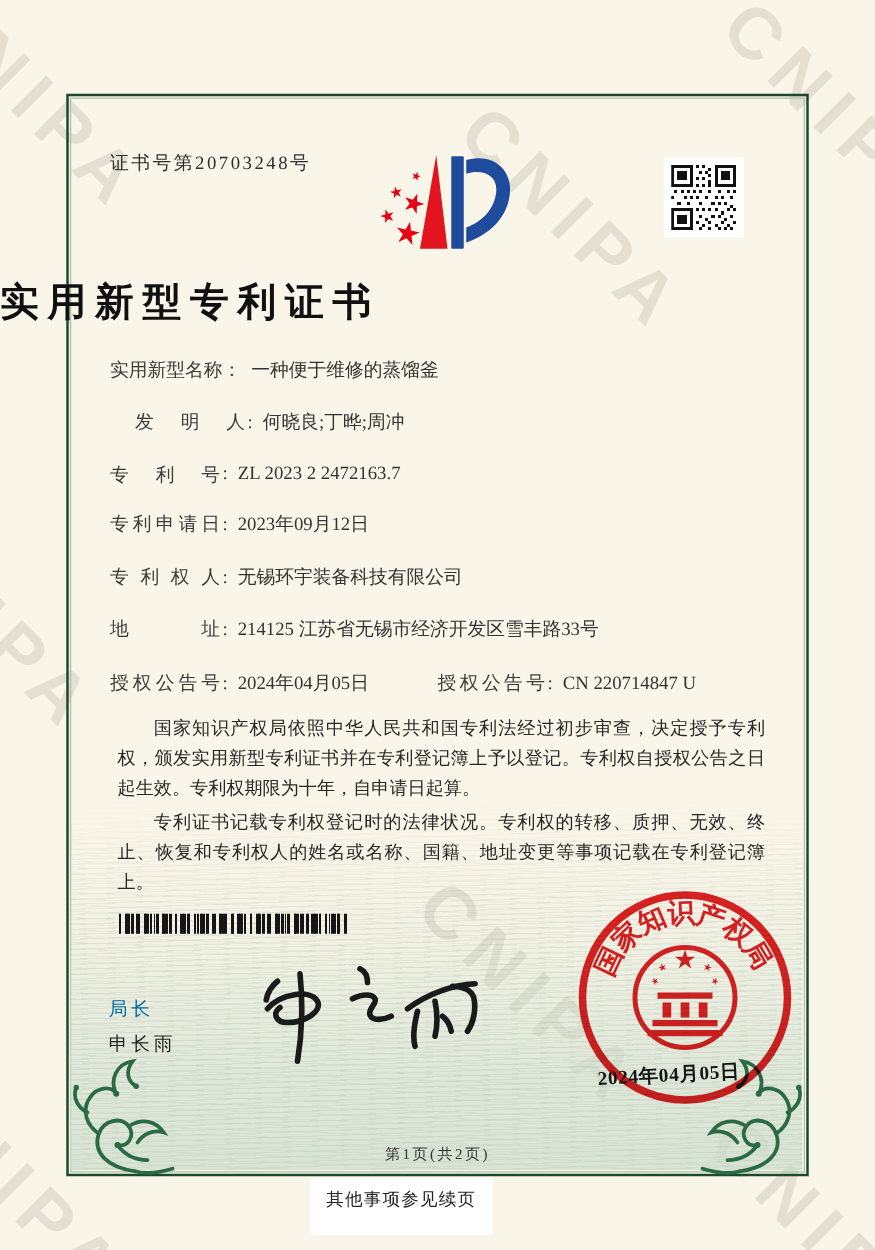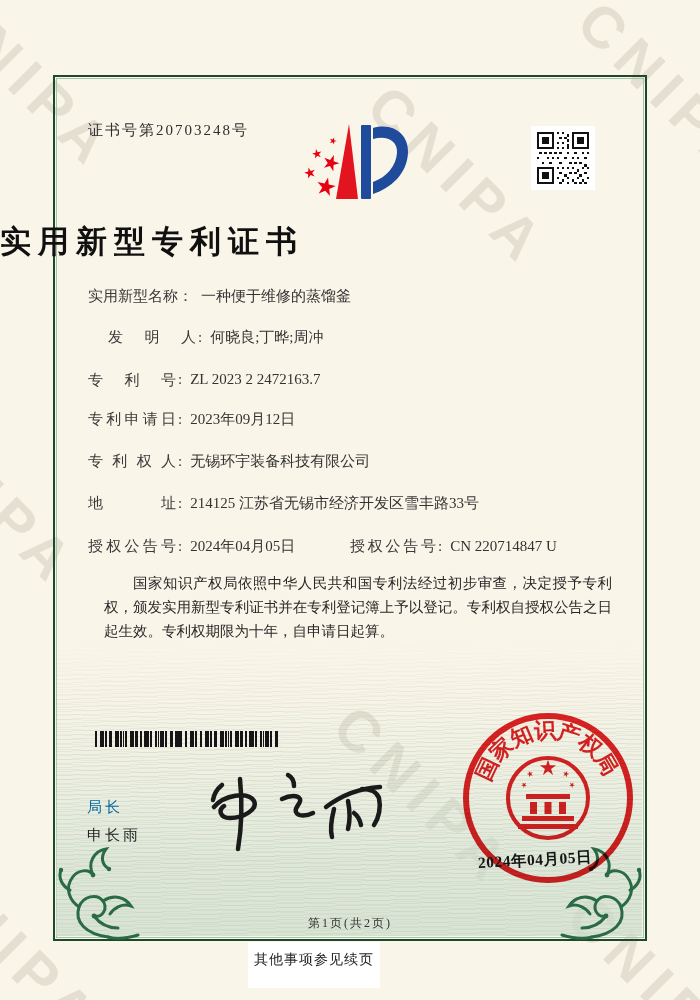--- a/index.html
+++ b/index.html
@@ -46,21 +46,21 @@
   
   .field{position:absolute;left:88px;font-size:15px;color:#3a3a3a;z-index:3;white-space:nowrap;}
   .lab{display:inline-block;width:88px;text-align:justify;text-align-last:justify;vertical-align:top;}
   .colon{display:inline-block;margin:0 8px 0 2px;}
   .val{color:#333;}
   .field2{position:absolute;left:350px;font-size:15px;color:#3a3a3a;z-index:3;white-space:nowrap;}
   .lab2{display:inline-block;width:86px;text-align:justify;text-align-last:justify;}
   
   .paras{position:absolute;left:88px;top:571px;width:524px;z-index:3;}
   .paras p{
-    margin:0 0 3px 16px;font-size:14.5px;line-height:24px;color:#272727;
+    margin:0 0 3px 6px;font-size:14.5px;line-height:24px;color:#272727;
     text-indent:2em;text-align:justify;
   }
   
   .barcode{
     position:absolute;left:95px;top:731px;width:184px;height:16px;z-index:3;
     background-image:
       repeating-linear-gradient(90deg,#151515 0px,#151515 2px,transparent 2px,transparent 5px),
       repeating-linear-gradient(90deg,#151515 0px,#151515 1px,transparent 1px,transparent 7px),
       repeating-linear-gradient(90deg,transparent 0px,transparent 6px,#151515 6px,#151515 9px,transparent 9px,transparent 15px);
   }
@@ -76,21 +76,21 @@
     position:absolute;left:478px;top:849px;width:150px;z-index:5;
     font-size:15.5px;font-weight:700;color:#141414;letter-spacing:0.5px;
     transform:rotate(-3deg);white-space:nowrap;
   }
   
   .page-ind{position:absolute;left:0;top:915px;width:700px;text-align:center;font-size:12px;letter-spacing:2px;color:#333;z-index:3;}
   .corner{position:absolute;width:92px;height:100px;z-index:2;}
   .corner-left{left:48px;top:842px;}
   .corner-right{left:560px;top:842px;transform:scaleX(-1);}
   .footer-box{
-    position:absolute;left:248px;top:942px;width:132px;height:46px;background:#ffffff;z-index:3;
+    position:absolute;left:248px;top:942px;width:146px;height:46px;background:#ffffff;z-index:3;
     display:flex;align-items:flex-start;justify-content:center;
   }
   .footer-note{margin-top:9px;font-size:14px;letter-spacing:1px;color:#222;white-space:nowrap;}
 </style>
 </head>
 <body>
 
 <span class="wm" style="left:-30px;top:-25px;">CNIPA</span>
 <span class="wm" style="left:402px;top:72px;">CNIPA</span>
 <span class="wm" style="left:612px;top:-12px;">CNIPA</span>
@@ -203,20 +203,21 @@
 </div>
 <div class="field" style="top:537px;">
   <span class="lab">授权公告号</span><span class="colon">:</span><span class="val">2024年04月05日</span>
 </div>
 <div class="field2" style="top:537px;">
   <span class="lab2">授权公告号</span><span class="colon">:</span><span class="val">CN 220714847 U</span>
 </div>
 
 <div class="paras">
   <p>国家知识产权局依照中华人民共和国专利法经过初步审查，决定授予专利权，颁发实用新型专利证书并在专利登记簿上予以登记。专利权自授权公告之日起生效。专利权期限为十年，自申请日起算。</p>
+  <p>专利证书记载专利权登记时的法律状况。专利权的转移、质押、无效、终止、恢复和专利权人的姓名或名称、国籍、地址变更等事项记载在专利登记簿上。</p>
 </div>
 
 <div class="barcode"></div>
 
 <div class="signer-title">局长</div>
 <div class="signer-name">申长雨</div>
 
 <svg class="signature" viewBox="0 0 205 100">
   <g fill="none" stroke="#1a1a1a" stroke-width="4.5" stroke-linecap="round" stroke-linejoin="round">
     <path d="M26,30 C21,34 18,39 17,45"></path>

